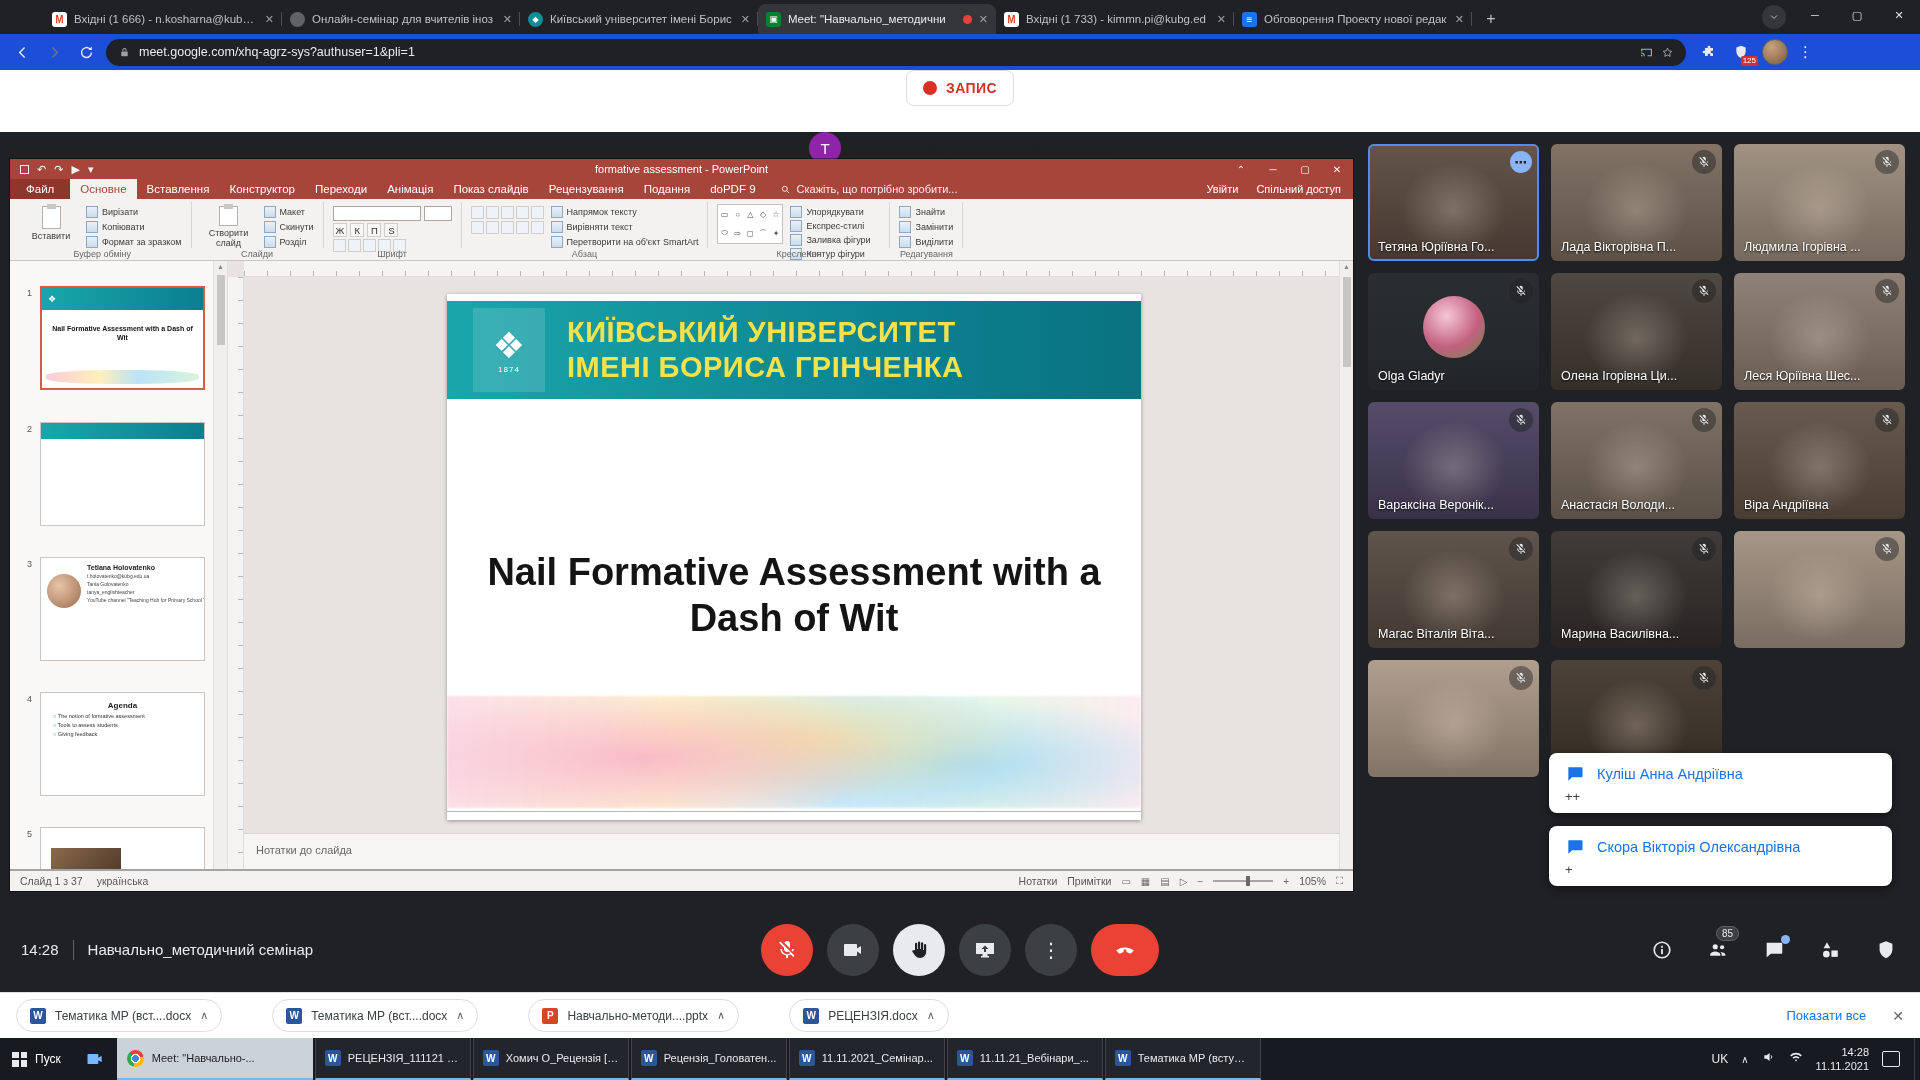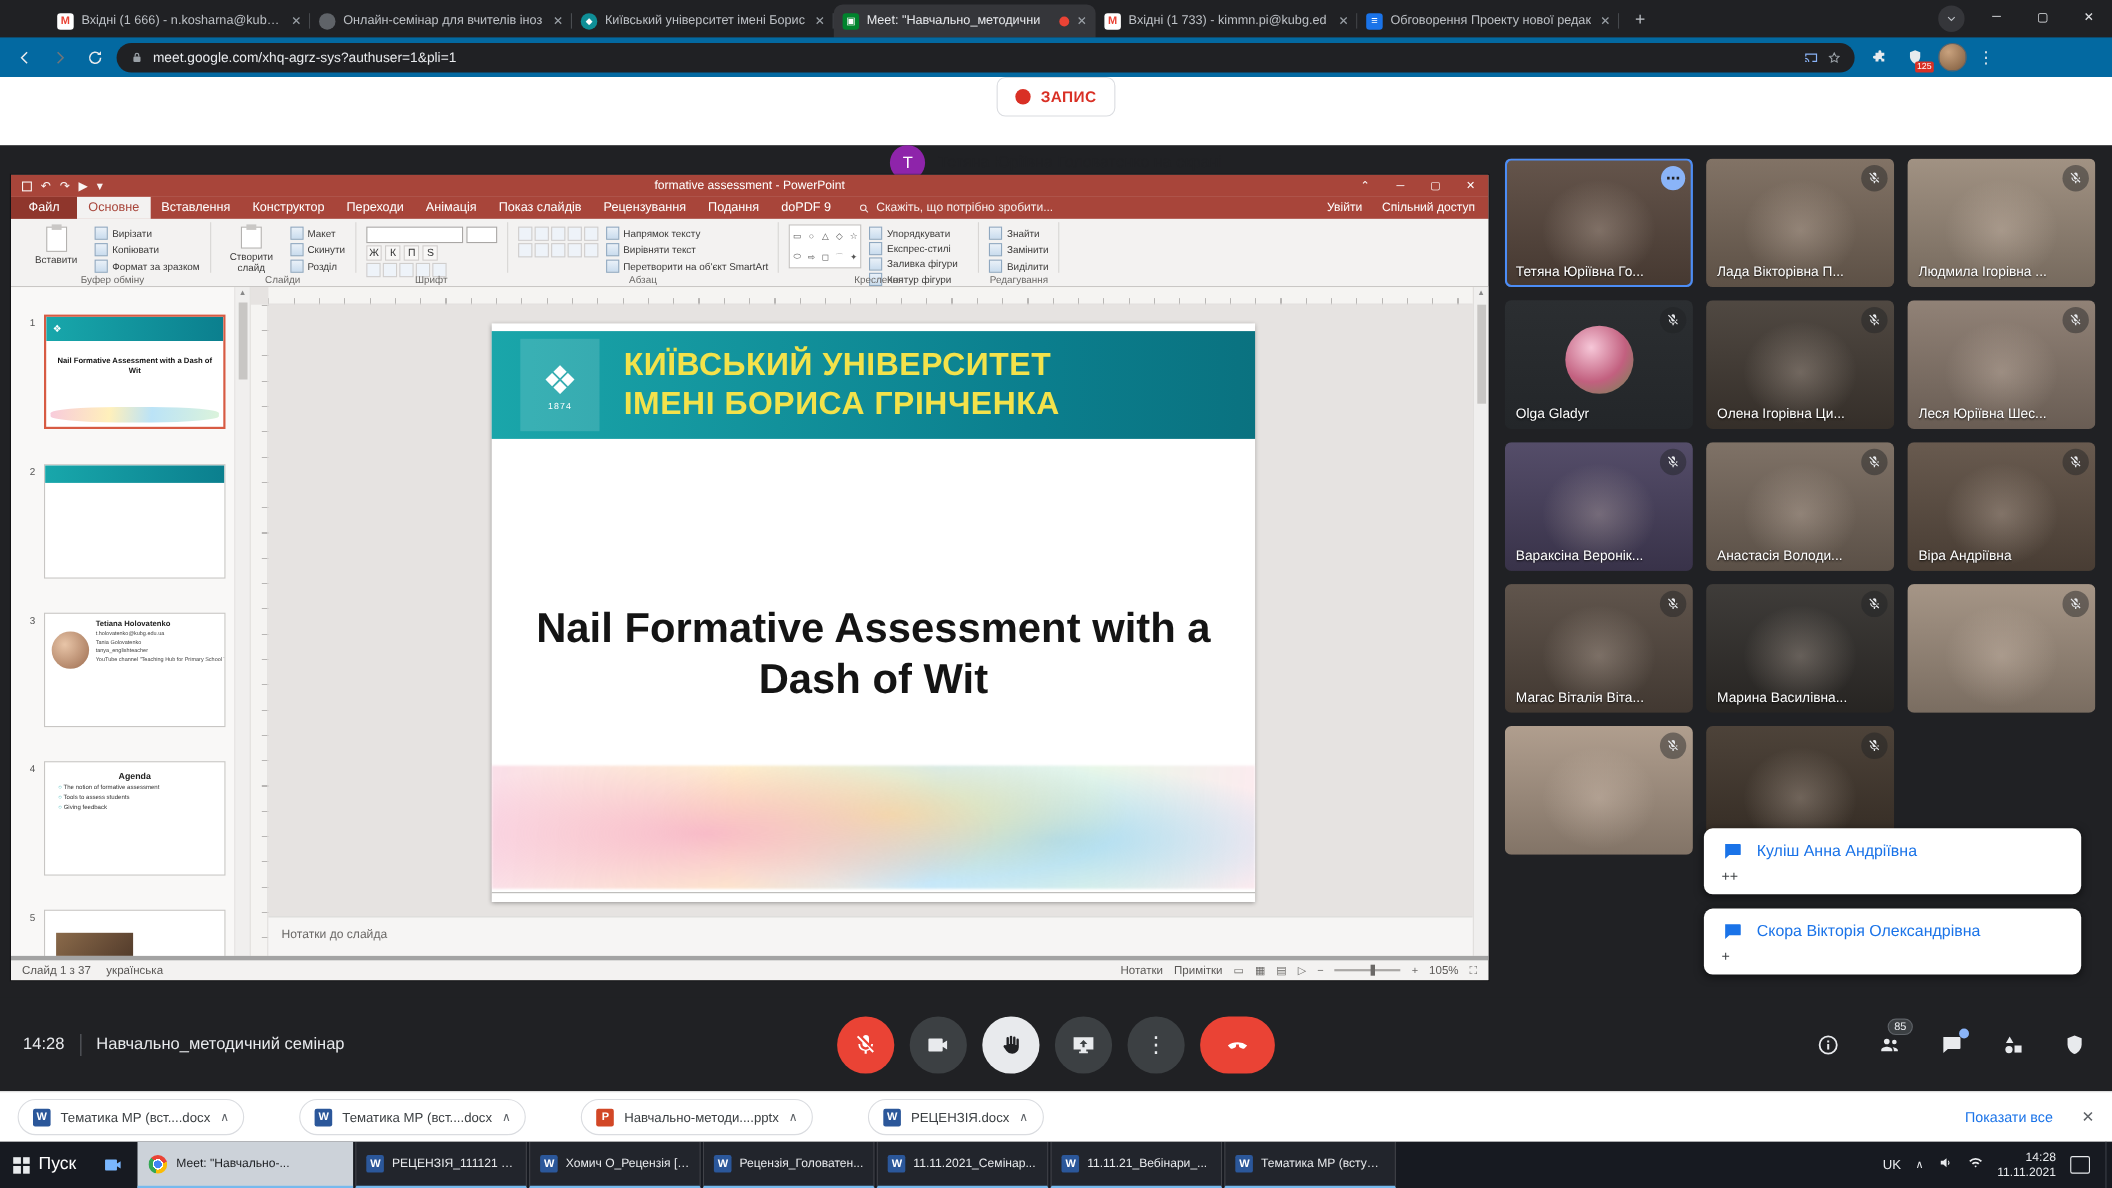--- a/index.html
+++ b/index.html
@@ -26,21 +26,21 @@
   .recdot { display:none; width:9px; height:9px; border-radius:50%; background:#ea4335; flex:none; }
   .tab.rec .recdot { display:block; }
   .tab-close { color:#9aa0a6; font-size:11px; flex:none; }
   .newtab-btn { width:26px; height:26px; margin:0 0 2px 6px; color:#bdc1c6; font-size:16px; display:flex; align-items:center; justify-content:center; border-radius:50%; }
   .tabsearch { position:absolute; right:134px; top:5px; width:24px; height:24px; border-radius:50%; background:#35363a; color:#bdc1c6; display:flex; align-items:center; justify-content:center; }
   .tabsearch svg { width:12px; height:12px; }
   .win-controls { position:absolute; right:0; top:0; height:30px; display:flex; }
   .win-btn { width:42px; height:30px; color:#dfe1e4; font-size:11px; display:flex; align-items:center; justify-content:center; }
 
   
-  .toolbar { position:absolute; left:0; top:34px; width:1920px; height:36px; background:#0369a1; display:flex; align-items:center; padding:0 10px; gap:8px; }
+  .toolbar { position:absolute; left:0; top:34px; width:1920px; height:36px; background:#1d4ed8; display:flex; align-items:center; padding:0 10px; gap:8px; }
   .nav-ic { width:24px; height:24px; color:#e8eaed; display:flex; align-items:center; justify-content:center; }
   .nav-ic svg { width:17px; height:17px; }
   .nav-ic.disabled { color:#70757a; }
   .addr { flex:1; max-width:1580px; height:27px; background:#202124; border-radius:14px; display:flex; align-items:center; padding:0 12px; gap:8px; color:#e8eaed; }
   .addr svg { width:13px; height:13px; color:#9aa0a6; flex:none; }
   .addr-url { font-size:12.5px; flex:1; white-space:nowrap; overflow:hidden; }
   .addr .right-ic { color:#8ab4f8; }
   .addr .star-ic { color:#9aa0a6; }
   .tb-right { display:flex; align-items:center; gap:10px; margin-left:4px; }
   .ext-ic { position:relative; width:22px; height:22px; color:#e8eaed; display:flex; align-items:center; justify-content:center; }
@@ -130,21 +130,21 @@
       radial-gradient(45% 80% at 52% 40%, rgba(255,228,140,.75), transparent 70%),
       radial-gradient(50% 85% at 74% 60%, rgba(150,210,245,.75), transparent 70%),
       linear-gradient(95deg, rgba(246,190,210,.5), rgba(255,236,170,.55) 32%, rgba(170,220,245,.55) 58%, rgba(210,240,210,.5) 78%, rgba(250,210,220,.45));
       filter:blur(1px); }
   .decor-line { position:absolute; left:0; right:0; bottom:8px; height:1px; background:#b9b7b5; }
   .notes { position:absolute; left:16px; right:0; bottom:0; height:36px; background:#f6f5f4; border-top:1px solid #d8d6d4; font-size:11px; color:#6a6866; padding:10px 0 0 12px; }
   .vscroll { position:absolute; right:0; top:102px; width:14px; bottom:22px; background:#f0efee; border-left:1px solid #e1dfdd; }
   .vscroll .pthumb { position:absolute; top:16px; left:3px; width:8px; height:90px; background:#c8c6c4; }
   .vscroll::before { content:"▲"; position:absolute; top:2px; left:3px; font-size:7px; color:#888; }
 
-  .ppt-status { position:absolute; left:0; bottom:0; right:0; height:22px; background:#f3f2f1; border-top:4px solid #a3a3a3; display:flex; align-items:center; font-size:10.5px; color:#5a5856; padding:0 10px; gap:14px; }
+  .ppt-status { position:absolute; left:0; bottom:0; right:0; height:22px; background:#f3f2f1; border-top:2px solid #a3a3a3; display:flex; align-items:center; font-size:10.5px; color:#5a5856; padding:0 10px; gap:14px; }
   .ppt-status .right { margin-left:auto; display:flex; align-items:center; gap:10px; }
   .view-ic { font-size:10px; color:#6a6866; }
   .zoom-track { width:60px; height:2px; background:#a9a7a5; position:relative; }
   .zoom-track::after { content:""; position:absolute; left:55%; top:-4px; width:4px; height:10px; background:#6a6866; }
 
   
   .tiles { position:absolute; left:1368px; top:144px; width:537px; height:763px; display:grid; grid-template-columns:repeat(3,1fr); grid-auto-rows:117px; gap:12px; overflow:hidden; }
   .tile { position:relative; border-radius:6px; overflow:hidden; background:
       radial-gradient(42% 55% at 50% 56%, rgba(255,235,220,.26), transparent 72%),
       linear-gradient(180deg, rgba(255,255,255,.06), rgba(0,0,0,.24)),
@@ -196,21 +196,21 @@
   .dl-chip[data-type="ppt"] .dl-ic { background:#d24726; }
   .dl-chip[data-type="ppt"] .dl-ic::after { content:"P"; }
   .dl-name { font-size:12px; color:#3c4043; white-space:nowrap; }
   .dl-caret { color:#5f6368; font-size:11px; }
   .dl-right { margin-left:auto; display:flex; align-items:center; gap:26px; }
   .show-all { color:#1a73e8; font-size:13px; white-space:nowrap; }
   .dl-close { color:#5f6368; font-size:14px; }
 
   
   .taskbar { position:absolute; left:0; top:1038px; width:1920px; height:42px; background:#171a21; display:flex; align-items:stretch; }
-  .tb-start { display:flex; align-items:center; gap:8px; padding:0 12px; color:#fff; font-size:16px; }
+  .tb-start { display:flex; align-items:center; gap:8px; padding:0 12px; color:#fff; font-size:12px; }
   .win-logo { width:15px; height:15px; display:grid; grid-template-columns:1fr 1fr; grid-template-rows:1fr 1fr; gap:2px; }
   .win-logo span { background:#e8eaed; }
   .tb-app { width:44px; display:flex; align-items:center; justify-content:center; color:#7ab7ff; }
   .tb-app svg { width:20px; height:20px; }
   .tb-chrome { display:flex; align-items:center; gap:8px; padding:0 10px; width:196px; background:#ccd2d9; color:#1c1e21; font-size:11px; border-bottom:2px solid #76b9ed; }
   .chrome-logo { width:17px; height:17px; border-radius:50%; flex:none; background:
       radial-gradient(circle at center, #4285f4 0 29%, #fff 30% 39%, transparent 40%),
       conic-gradient(from -45deg, #ea4335 0 120deg, #fbbc05 120deg 240deg, #34a853 240deg 360deg); }
   .tb-label { white-space:nowrap; overflow:hidden; text-overflow:ellipsis; }
   .tb-words { display:flex; }

